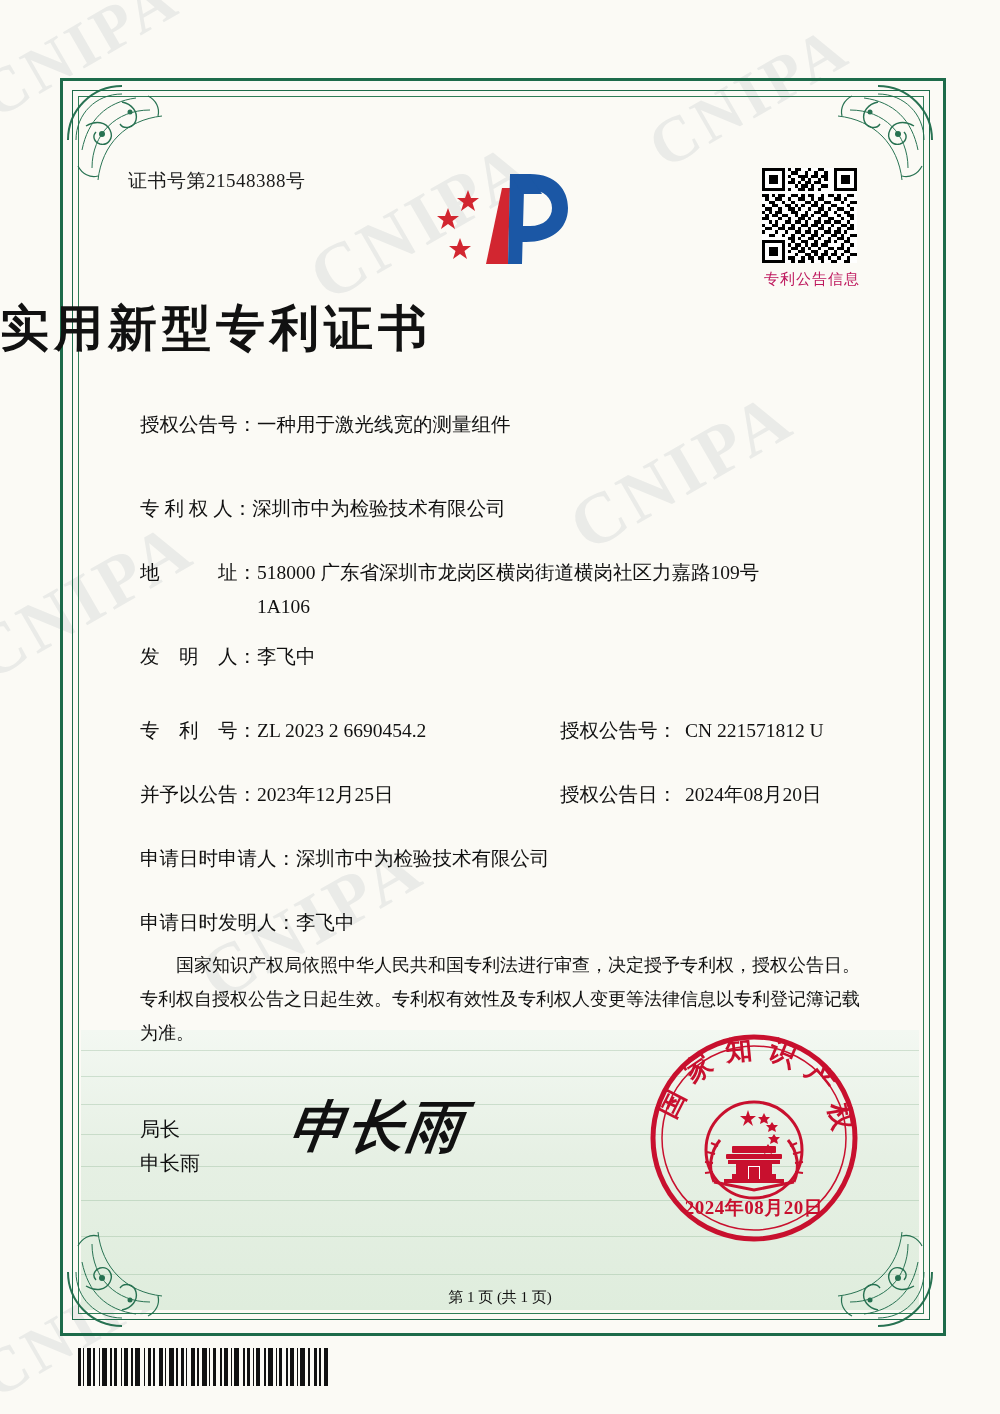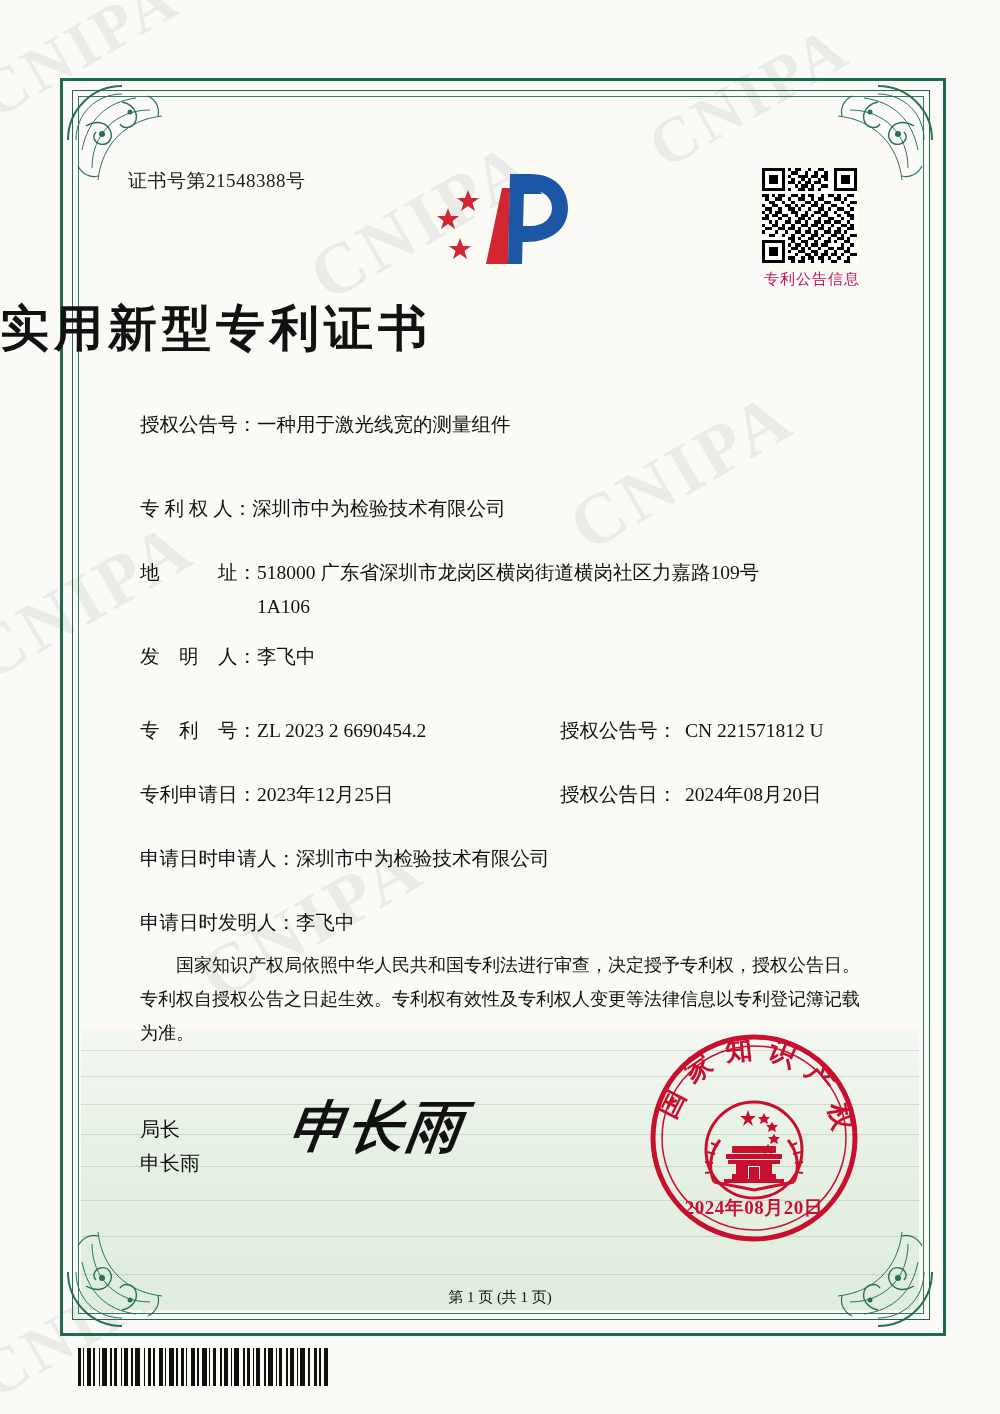--- a/index.html
+++ b/index.html
@@ -585,21 +585,21 @@
     </div>
 
     <div class="row" style="margin-top:44px">
       <span class="lbl">专　利　号：</span><span class="val">ZL 2023 2 6690454.2</span>
       <span class="col2">
         <span class="lbl">授权公告号：</span><span class="val" style="margin-left:8px">CN 221571812 U</span>
       </span>
     </div>
 
     <div class="row" style="margin-top:34px">
-      <span class="lbl">专利申请日：</span><span class="val">2023年12月25日</span>
+      <span class="lbl">并予以公告：</span><span class="val">2023年12月25日</span>
       <span class="col2">
         <span class="lbl">授权公告日：</span><span class="val" style="margin-left:8px">2024年08月20日</span>
       </span>
     </div>
 
     <div class="row" style="margin-top:34px">
       <span class="lbl">申请日时申请人：</span><span class="val">深圳市中为检验技术有限公司</span>
     </div>
 
     <div class="row" style="margin-top:34px">

